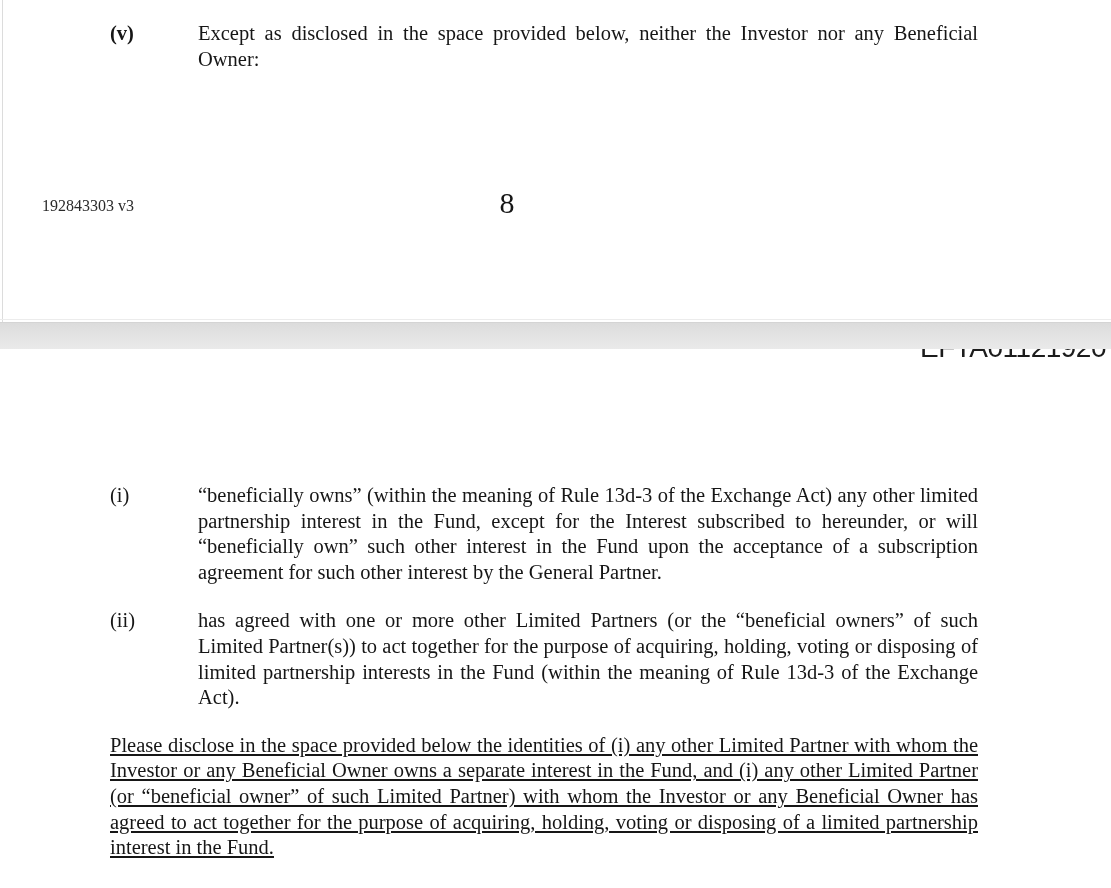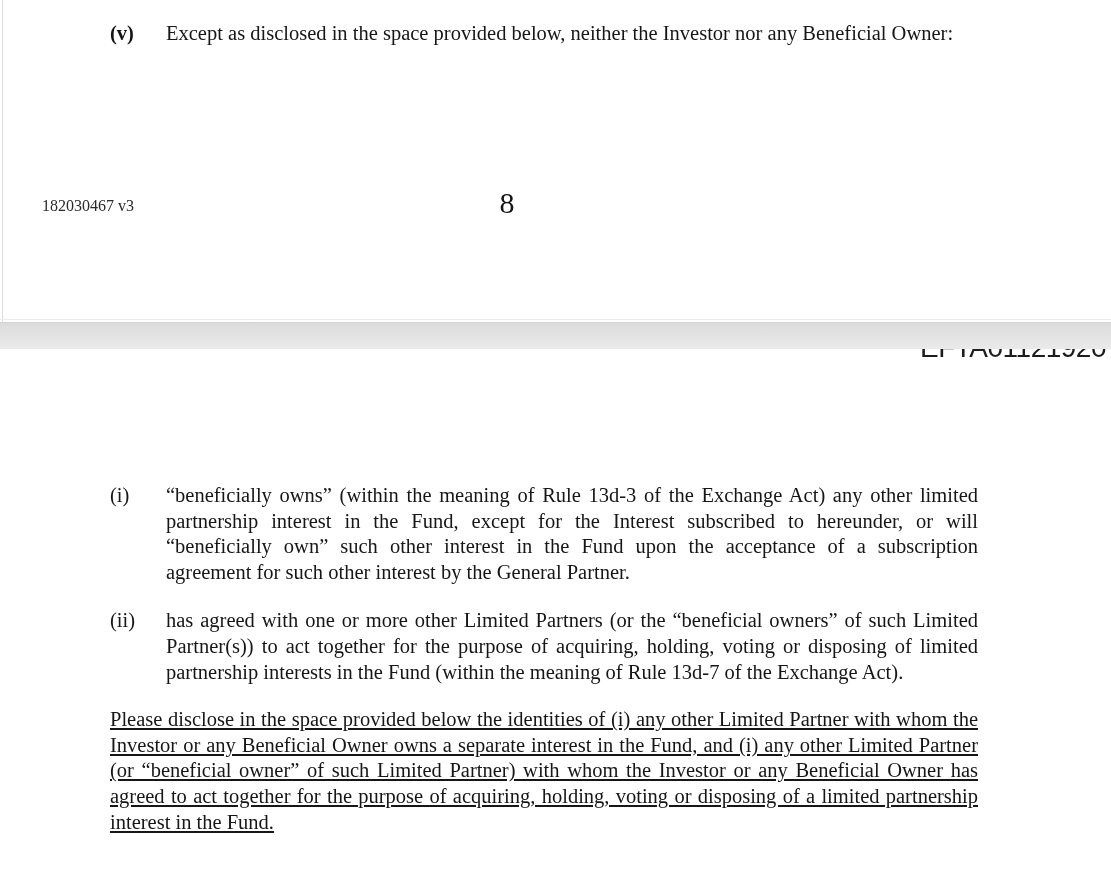--- a/index.html
+++ b/index.html
@@ -23,21 +23,21 @@
     left: 110px;
     width: 868px;
   }
   .para-hanging .hang-label {
     position: absolute;
     left: 0;
     top: 0;
     width: 72px;
   }
   .para-hanging .hang-text {
-    margin-left: 56px;
+    margin-left: 88px;
     text-align: justify;
   }
   .body-text {
     font-size: 20.5px;
     line-height: 25.6px;
   }
   #para-v { top: 21px; }
   #para-v .hang-label { font-weight: bold; }
 
   #doc-number {
@@ -121,37 +121,37 @@
 
 <div id="canvas">
 
   <div id="page-edge-line"></div>
 
   <div id="para-v" class="para-hanging body-text">
     <span class="hang-label">(v)</span>
     <div class="hang-text">Except as disclosed in the space provided below, neither the Investor nor any Beneficial Owner:</div>
   </div>
 
-  <div id="doc-number">182030467 v3</div>
+  <div id="doc-number">192843303 v3</div>
   <div id="page-number">8</div>
 
   <div id="bates-stamp">EFTA01121920</div>
 
   <div id="separator-hairline"></div>
   <div id="separator-bar"></div>
 
   <div id="page-bottom" class="body-text">
 
     <div class="list-item para-hanging" style="position:relative; left:0;">
       <span class="hang-label">(i)</span>
       <div class="hang-text">“beneficially owns” (within the meaning of Rule 13d-3 of the Exchange Act) any other limited partnership interest in the Fund, except for the Interest subscribed to hereunder, or will “beneficially own” such other interest in the Fund upon the acceptance of a subscription agreement for such other interest by the General Partner.</div>
     </div>
 
     <div class="list-item para-hanging" style="position:relative; left:0; margin-bottom:22px;">
       <span class="hang-label">(ii)</span>
-      <div class="hang-text">has agreed with one or more other Limited Partners (or the “beneficial owners” of such Limited Partner(s)) to act together for the purpose of acquiring, holding, voting or disposing of limited partnership interests in the Fund (within the meaning of Rule 13d-7 of the Exchange Act).</div>
+      <div class="hang-text">has agreed with one or more other Limited Partners (or the “beneficial owners” of such Limited Partner(s)) to act together for the purpose of acquiring, holding, voting or disposing of limited partnership interests in the Fund (within the meaning of Rule 13d-3 of the Exchange Act).</div>
     </div>
 
     <div id="closing-para">Please disclose in the space provided below the identities of (i) any other Limited Partner with whom the Investor or any Beneficial Owner owns a separate interest in the Fund, and (i) any other Limited Partner (or “beneficial owner” of such Limited Partner) with whom the Investor or any Beneficial Owner has agreed to act together for the purpose of acquiring, holding, voting or disposing of a limited partnership interest in the Fund.</div>
 
   </div>
 
 </div>
 
 </body></html>

